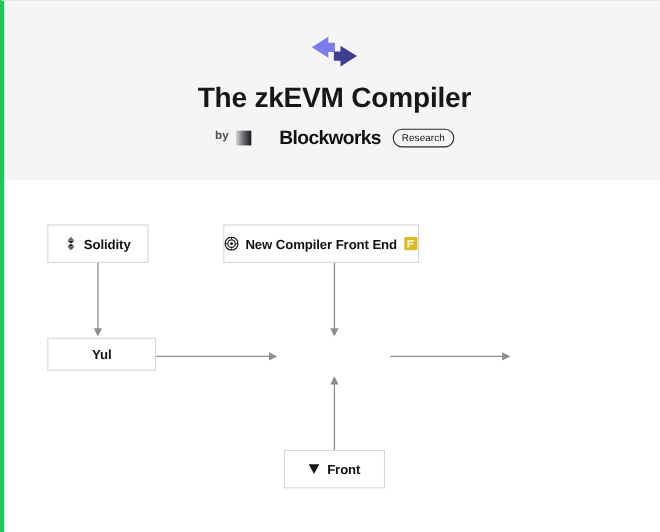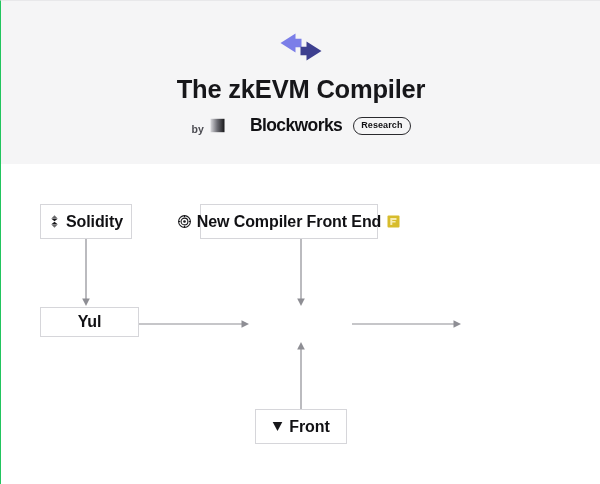--- a/index.html
+++ b/index.html
@@ -11,21 +11,21 @@
     font-family: "Liberation Sans", sans-serif;
     -webkit-font-smoothing: antialiased;
   }
   #page {
     position: relative;
     width: 600px;
     height: 484px;
     background: #ffffff;
     overflow: hidden;
     box-sizing: border-box;
-    border-left: 1px solid #22c55e;
+    border-left: 4px solid #22c55e;
     border-top: 1px solid #e8e8ea;
   }
 
   
   #header {
     position: absolute;
     left: 0;
     top: 0;
     width: 600px;
     height: 163px;
@@ -49,21 +49,21 @@
     font-weight: 700;
     color: #17171a;
     letter-spacing: -0.2px;
     line-height: 1;
     white-space: nowrap;
   }
 
   #byline {
     margin-top: 14px;
     display: flex;
-    align-items: flex-end;
+    align-items: flex-start;
     gap: 6px;
     height: 18px;
   }
   #by-word {
     font-size: 10.5px;
     font-weight: 600;
     color: #4a4a50;
     letter-spacing: 0.1px;
   }
   #blockworks-wordmark {
@@ -83,21 +83,21 @@
     letter-spacing: -0.6px;
     line-height: 1;
     margin-left: 24px;
   }
   #research-badge {
     margin-left: 5px;
     border: 1px solid #2a2a2e;
     border-radius: 9px;
     padding: 1px 7px 2px 7px;
     font-size: 9px;
-    font-weight: 700;
+    font-weight: 400;
     color: #111114;
     letter-spacing: 0.1px;
     line-height: 1.35;
     background: #f5f5f6;
   }
 
   
   #diagram {
     position: absolute;
     left: 0;
@@ -109,21 +109,21 @@
 
   .node {
     position: absolute;
     box-sizing: border-box;
     background: #ffffff;
     border: 1px solid #d6d6da;
     display: flex;
     align-items: center;
     justify-content: center;
     gap: 6px;
-    font-size: 16px;
+    font-size: 12px;
     font-weight: 700;
     color: #111114;
     letter-spacing: -0.1px;
     white-space: nowrap;
   }
   .node-label { line-height: 1; }
 
   .node-icon {
     display: inline-flex;
     align-items: center;

